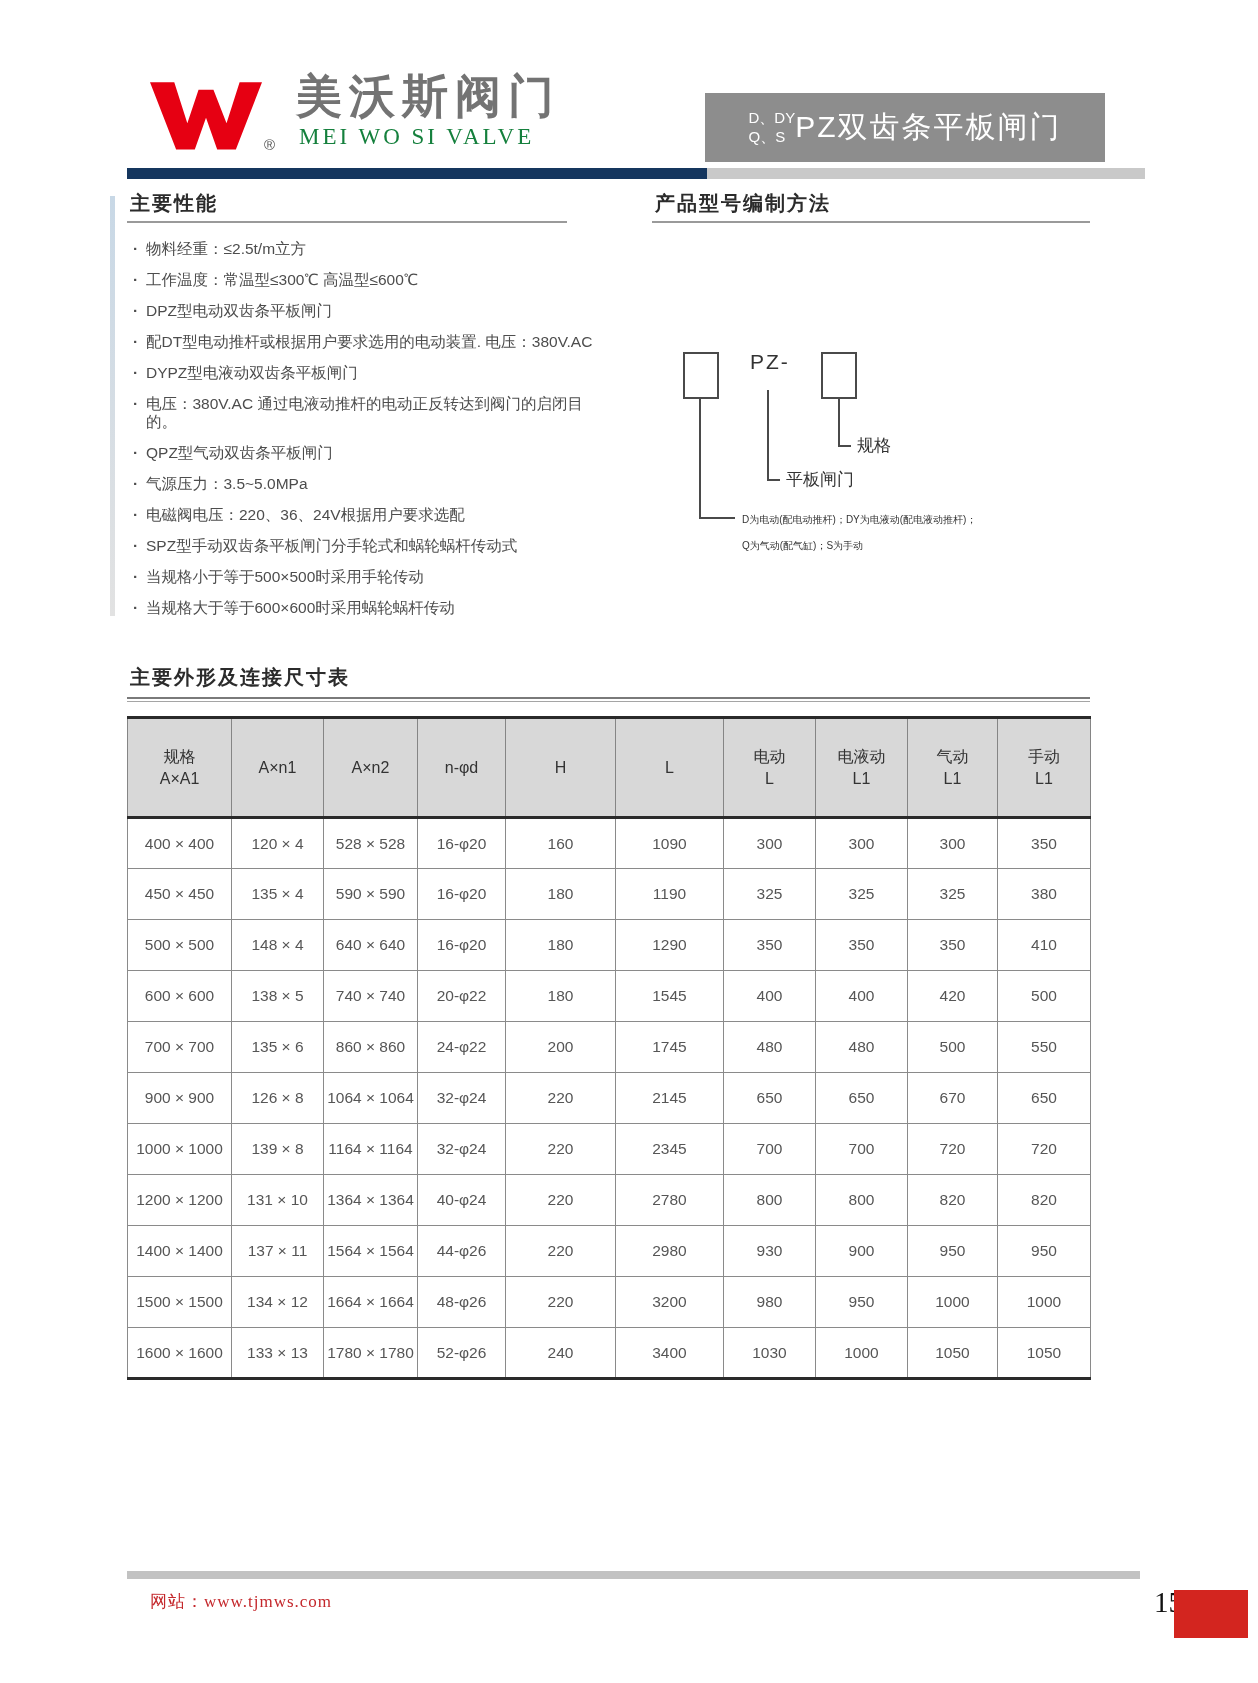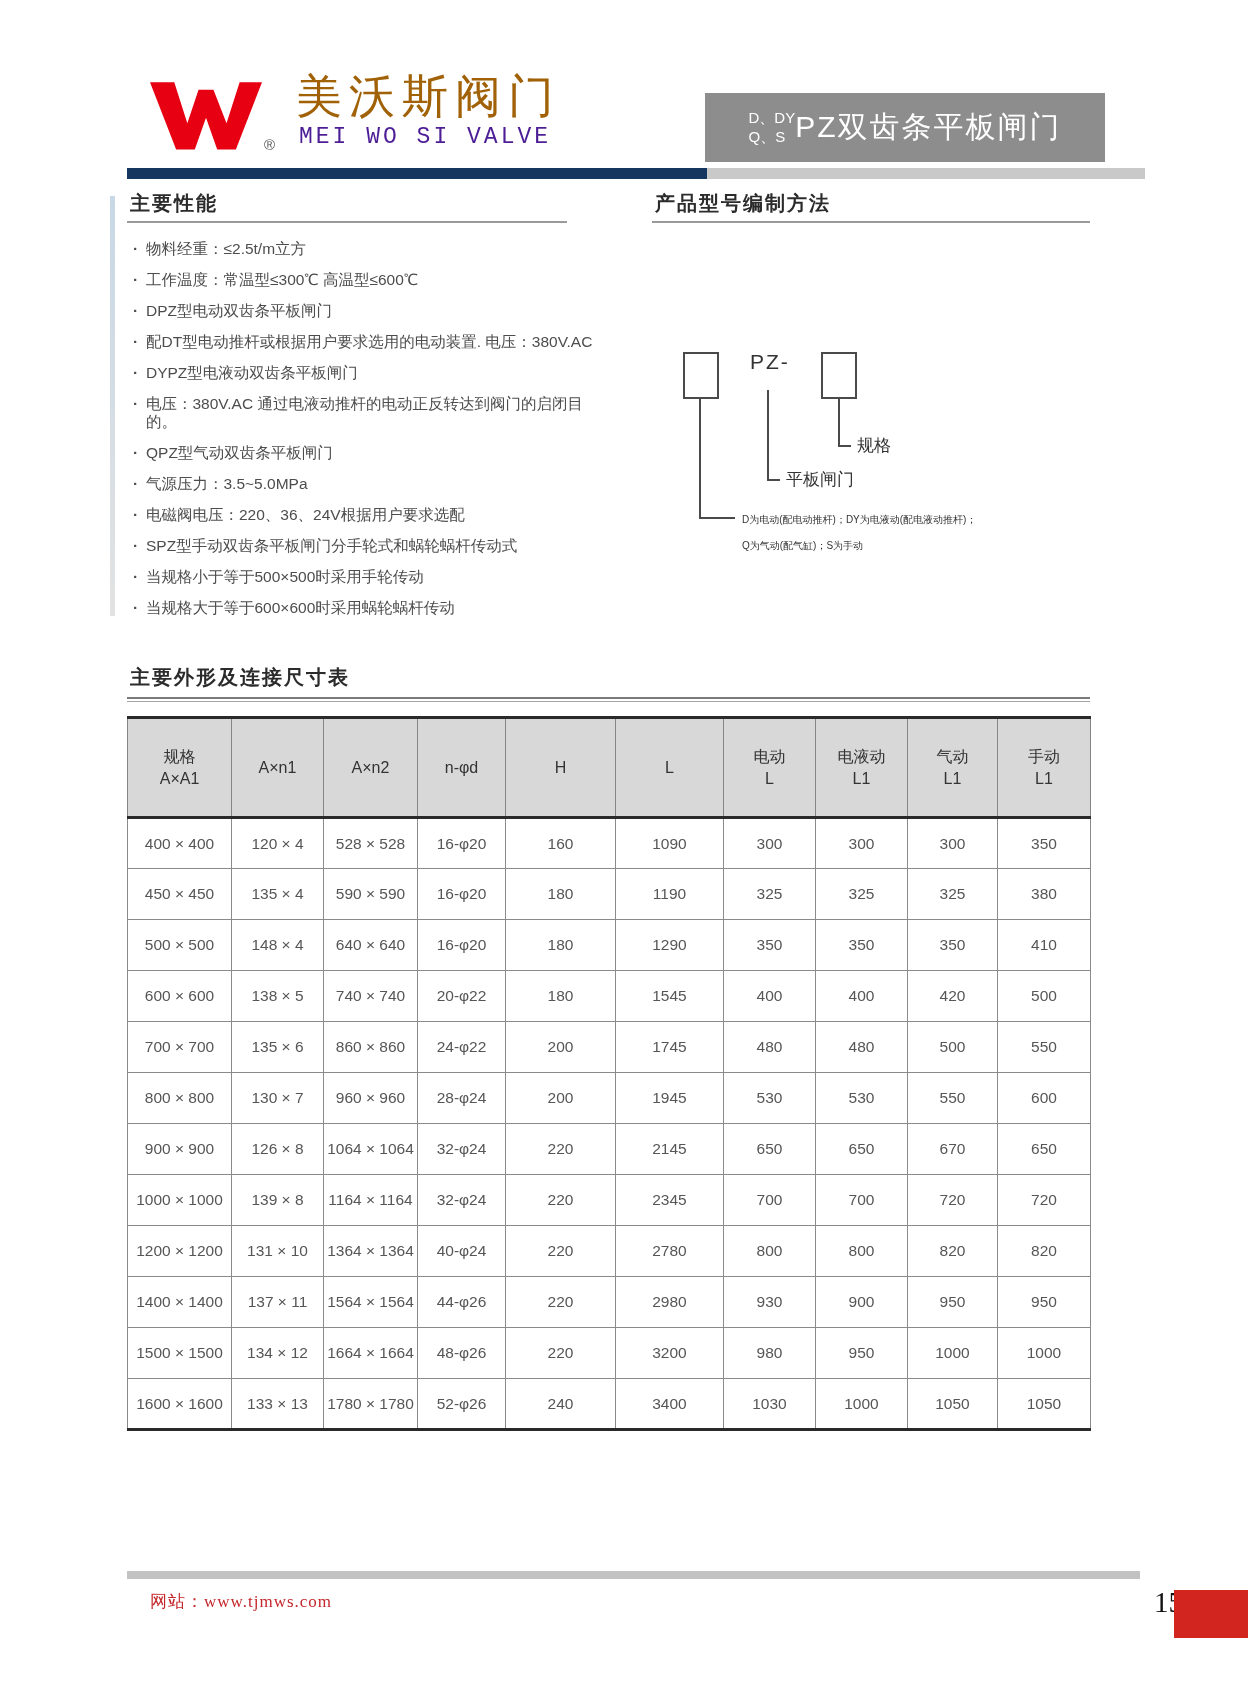--- a/index.html
+++ b/index.html
@@ -2,22 +2,22 @@
 <html><head>
 <meta charset="utf-8">
 <style>
   * { margin:0; padding:0; box-sizing:border-box; }
   body { background:#ffffff; font-family:"Liberation Sans", sans-serif; }
   .page { position:relative; width:1258px; height:1683px; background:#fff; overflow:hidden; }
 
   
   .logo-mark { position:absolute; left:150px; top:74px; width:112px; height:80px; }
   .reg-mark { position:absolute; left:264px; top:136px; font-size:15px; color:#555; }
-  .brand-cn { position:absolute; left:296px; top:66px; font-size:46px; font-weight:normal; color:#a16207; letter-spacing:7px; }
-  .brand-en { position:absolute; left:299px; top:124px; font-size:23px; color:#4c1d95; letter-spacing:3px; font-family:Liberation Mono, monospace; }
+  .brand-cn { position:absolute; left:296px; top:66px; font-size:46px; font-weight:bold; color:#737373; letter-spacing:7px; }
+  .brand-en { position:absolute; left:299px; top:124px; font-size:23px; color:#15803d; letter-spacing:3px; font-family:Liberation Serif, serif; }
   .bar-navy { position:absolute; left:127px; top:168px; width:580px; height:11px; background:#15365e; }
   .bar-gray { position:absolute; left:707px; top:168px; width:438px; height:11px; background:#c9c9c9; }
   .title-box { position:absolute; left:705px; top:93px; width:400px; height:69px; background:#8d8d8d; display:flex; align-items:center; justify-content:center; gap:0; }
   .title-box .prefix { color:#fff; font-size:15px; line-height:1.25; text-align:left; white-space:pre-line; }
   .title-box .big { color:#fff; font-size:30px; letter-spacing:2px; }
 
   
   .sec-title { position:absolute; font-size:20px; font-weight:bold; color:#2b2b2b; letter-spacing:2px; }
   .rule { position:absolute; height:2px; background:#9a9a9a; }
   .accent-left { position:absolute; left:110px; top:196px; width:5px; height:420px; background:linear-gradient(#c8d8e6,#e2e2e2); }
@@ -198,32 +198,20 @@
           <td>860 × 860</td>
           <td>24-φ22</td>
           <td>200</td>
           <td>1745</td>
           <td>480</td>
           <td>480</td>
           <td>500</td>
           <td>550</td>
         </tr>
         <tr>
-          <td>800 × 800</td>
-          <td>130 × 7</td>
-          <td>960 × 960</td>
-          <td>28-φ24</td>
-          <td>200</td>
-          <td>1945</td>
-          <td>530</td>
-          <td>530</td>
-          <td>550</td>
-          <td>600</td>
-        </tr>
-        <tr>
           <td>900 × 900</td>
           <td>126 × 8</td>
           <td>1064 × 1064</td>
           <td>32-φ24</td>
           <td>220</td>
           <td>2145</td>
           <td>650</td>
           <td>650</td>
           <td>670</td>
           <td>650</td>

